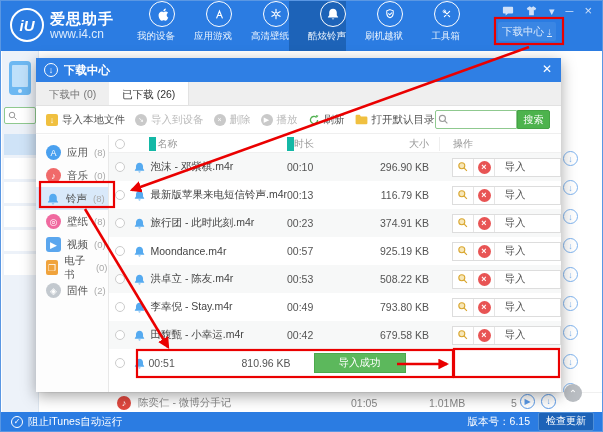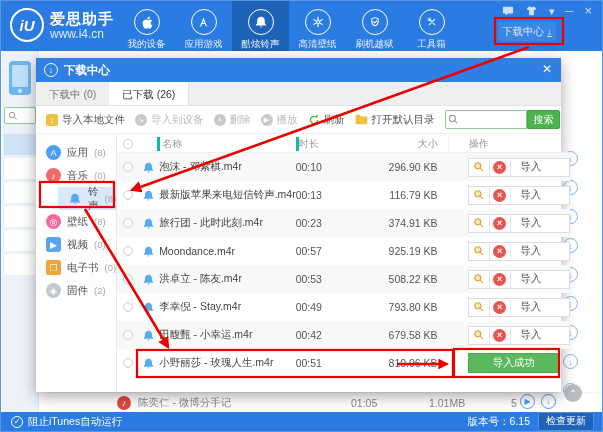--- a/index.html
+++ b/index.html
@@ -8,21 +8,21 @@
   .stage { position:absolute; inset:0; border:1px solid #5a97e3; background:#fff; }
 
   
   .topbar { position:absolute; left:0; top:0; width:601px; height:50px; background:#2b7ce2; }
   .logo { position:absolute; left:9px; top:7px; display:flex; align-items:center; gap:6px; }
   .logo-badge { width:34px; height:34px; border:2px solid #fff; border-radius:50%; color:#fff;
     font-weight:bold; font-size:15px; font-style:italic; display:flex; align-items:center; justify-content:center; }
   .logo-title { color:#fff; font-size:15px; font-weight:bold; letter-spacing:1px; line-height:17px; }
   .logo-sub { color:#dcebfc; font-size:12px; }
   .nav { position:absolute; left:117px; top:0; height:50px; display:flex; }
-  .nav-item { width:57px; height:50px; display:flex; flex-direction:column; align-items:center; padding-top:8px; cursor:pointer; }
+  .nav-item { width:57px; height:50px; display:flex; flex-direction:column; align-items:flex-end; padding-top:0; cursor:pointer; }
   .nav-item.active { background:#1d63b8; }
   .nav-circle { width:26px; height:26px; border:1.5px solid #fff; border-radius:50%; display:flex; align-items:center; justify-content:center; }
   .nav-label { color:#eaf3fd; font-size:9.5px; margin-top:3px; white-space:nowrap; }
   .winctrl { position:absolute; right:10px; top:4px; display:flex; gap:11px; align-items:center; }
   .winctrl span, .winctrl svg { color:#cfe0f8; font-size:11px; line-height:12px; cursor:pointer; }
   .dc-btn { position:absolute; right:46px; top:21px; width:58px; height:19px; background:#3a86e4; border-radius:2px;
     color:#d9e8fb; font-size:10.5px; display:flex; align-items:center; justify-content:center; gap:3px; cursor:pointer; }
   .dc-arrow { font-size:10px; border-bottom:1px solid #d9e8fb; line-height:9px; }
 
   
@@ -68,44 +68,44 @@
   .dlg-tabs { height:24px; background:#efefef; border-bottom:1px solid #e2e2e2; display:flex; }
   .dlg-tab { padding:0 13px; line-height:24px; font-size:10.5px; color:#777; cursor:pointer; }
   .dlg-tab.active { background:#fff; color:#333; border-right:1px solid #e2e2e2; }
   .dlg-toolbar { height:28px; display:flex; align-items:center; border-bottom:1px solid #efefef; font-size:10.5px; position:relative; }
   .tb-item { display:flex; align-items:center; gap:4px; margin-left:10px; color:#555; cursor:pointer; white-space:nowrap; }
   .tb-item.disabled { color:#bcbcbc; cursor:default; }
   .tb-gray-circle { width:12px; height:12px; border-radius:50%; background:#c9c9c9; color:#fff; font-size:7px;
     display:flex; align-items:center; justify-content:center; }
   .tb-yellow-sq { width:12px; height:12px; background:#f0c040; border-radius:2px; color:#fff; font-size:9px;
     display:flex; align-items:center; justify-content:center; }
-  .tb-search { position:absolute; right:1px; top:4px; display:flex; align-items:center; }
+  .tb-search { position:absolute; right:11px; top:4px; display:flex; align-items:center; }
   .tb-input { width:82px; height:19px; border:1px solid #8fc98f; border-radius:2px 0 0 2px; font-size:10px; padding:0 3px 0 18px;
     outline:none; background:#fff; }
   .tb-maglens { position:absolute; left:3px; top:4px; }
   .tb-go { width:33px; height:19px; background:#4db34d; border:1px solid #44a344; color:#fff; font-size:10px;
     border-radius:0 2px 2px 0; cursor:pointer; }
   .dlg-body { position:absolute; top:77px; bottom:0; left:0; right:0; display:flex; }
   .cat-sidebar { width:95px; border-right:1px solid #e8e8e8; background:#fdfdfd; padding-top:6px; }
   .cat-item { height:23px; display:flex; align-items:center; gap:6px; padding-left:10px; cursor:pointer; }
-  .cat-item.sel { background:#d9e9fa;margin-left:22px; }
+  .cat-item.sel { background:#d9e9fa; }
   .cat-label { font-size:10.5px; color:#555; }
   .cat-count { font-size:9.5px; color:#aaa; }
   .cat-circle { width:15px; height:15px; border-radius:50%; color:#fff; font-size:9px; display:flex; align-items:center; justify-content:center; }
   .c-blue { background:#4aa0ef; } .c-pink { background:#f06a6a; } .c-rose { background:#f0699f; }
   .c-vid { background:#5aa6ee; border-radius:3px; } .c-book { background:#f0a33c; border-radius:2px; } .c-cube { background:#c3c9cf; }
   .tablewrap { flex:1; position:relative; }
   .t-header { height:18px; display:flex; align-items:center; color:#999; font-size:10px; border-bottom:1px solid #f0f0f0; }
   .col-radio { width:22px; display:flex; justify-content:center; }
   .col-bell  { width:18px; display:flex; justify-content:center; }
   .col-name  { flex:1; padding-left:2px; overflow:hidden; white-space:nowrap; }
   .col-dur   { width:60px; }
   .col-size  { width:92px; text-align:right; padding-right:10px; }
-  .col-act   { width:122px; padding-left:20px; }
-  .t-header .col-name, .t-header .col-dur { border-left:3px solid #14b8a6; }
+  .col-act   { width:122px; padding-left:13px; }
+  .t-header .col-name, .t-header .col-dur { border-left:7px solid #14b8a6; }
   .t-header .col-act { border-left:1px solid #eee; }
   .radio { width:10px; height:10px; border:1px solid #ccc; border-radius:50%; background:#fff; }
   .t-row { height:28px; display:flex; align-items:center; font-size:10.5px; color:#555; }
   .t-row:nth-child(even) { background:#f7f8f8; }
   .t-row .col-name { color:#444; }
   .bell { color:#55aaf0; display:flex; }
   .act-group { display:flex; align-items:center; border:1px solid #ddd; background:#fff; height:19px; }
   .act-mag { width:21px; height:100%; display:flex; align-items:center; justify-content:center; border-right:1px solid #e5e5e5; cursor:pointer; }
   .act-del { width:21px; height:100%; display:flex; align-items:center; justify-content:center; border-right:1px solid #e5e5e5; cursor:pointer; }
   .red-x { width:13px; height:13px; border-radius:50%; background:#e85454; color:#fff; font-size:9px; font-weight:bold;
@@ -141,38 +141,38 @@
         <div class="nav-label">我的设备</div>
       </div>
       <div class="nav-item">
         <div class="nav-circle">
           <svg width="15" height="15" viewBox="0 0 24 24">
               <path fill="none" stroke="#fff" stroke-width="1.8" stroke-linecap="round" d="M7.5 17.5L12 6.5l4.5 11M9 13.5h6"></path>
             </svg>
         </div>
         <div class="nav-label">应用游戏</div>
       </div>
-      <div class="nav-item active">
-        <div class="nav-circle">
-          <svg width="14" height="14" viewBox="0 0 24 24">
-              <path fill="#fff" d="M12 3c-3.6 0-6.5 2.9-6.5 6.5V14l-2.2 3.2c-.3.4 0 1 .5 1h16.4c.5 0 .8-.6.5-1L18.5 14V9.5C18.5 5.9 15.6 3 12 3zM9.8 19.5a2.3 2.3 0 004.4 0H9.8z"></path>
-            </svg>
-        </div>
-        <div class="nav-label">酷炫铃声</div>
-      </div>
       <div class="nav-item">
         <div class="nav-circle">
           <svg width="14" height="14" viewBox="0 0 24 24">
               <g stroke="#fff" stroke-width="2" stroke-linecap="round">
                 <path d="M12 4v16M5.1 8l13.8 8M18.9 8L5.1 16"></path>
               </g>
               <circle cx="12" cy="12" r="2.6" fill="#2b7ce2" stroke="#fff" stroke-width="1.5"></circle>
             </svg>
         </div>
         <div class="nav-label">高清壁纸</div>
+      </div>
+      <div class="nav-item active">
+        <div class="nav-circle">
+          <svg width="14" height="14" viewBox="0 0 24 24">
+              <path fill="#fff" d="M12 3c-3.6 0-6.5 2.9-6.5 6.5V14l-2.2 3.2c-.3.4 0 1 .5 1h16.4c.5 0 .8-.6.5-1L18.5 14V9.5C18.5 5.9 15.6 3 12 3zM9.8 19.5a2.3 2.3 0 004.4 0H9.8z"></path>
+            </svg>
+        </div>
+        <div class="nav-label">酷炫铃声</div>
       </div>
       <div class="nav-item">
         <div class="nav-circle">
           <svg width="14" height="14" viewBox="0 0 24 24">
               <path fill="none" stroke="#fff" stroke-width="1.8" d="M12 4.5l5.5 2v4.8c0 3.6-2.4 6.1-5.5 7.2-3.1-1.1-5.5-3.6-5.5-7.2V6.5l5.5-2z"></path>
               <path fill="none" stroke="#fff" stroke-width="1.8" stroke-linecap="round" d="M9.5 11.5l2 2 3.5-3.5"></path>
             </svg>
         </div>
         <div class="nav-label">刷机越狱</div>
       </div>
@@ -554,21 +554,20 @@
 
         <div class="t-row">
           <div class="col-radio">
               <span class="radio"></span>
             </div>
           <div class="col-bell bell">
               <svg width="13" height="13" viewBox="0 0 24 24">
                 <path fill="currentColor" d="M12 3c-3.6 0-6.5 2.9-6.5 6.5V14l-2.2 3.2c-.3.4 0 1 .5 1h16.4c.5 0 .8-.6.5-1L18.5 14V9.5C18.5 5.9 15.6 3 12 3zM9.8 19.5a2.3 2.3 0 004.4 0H9.8z"></path>
               </svg>
             </div>
-          <div class="col-name">小野丽莎 - 玫瑰人生.m4r</div>
           <div class="col-dur">00:51</div>
           <div class="col-size">810.96 KB</div>
           <div class="col-act">
               <div class="success-btn">导入成功</div>
             </div>
         </div>
       </div>
     </div>
   </div>
 

